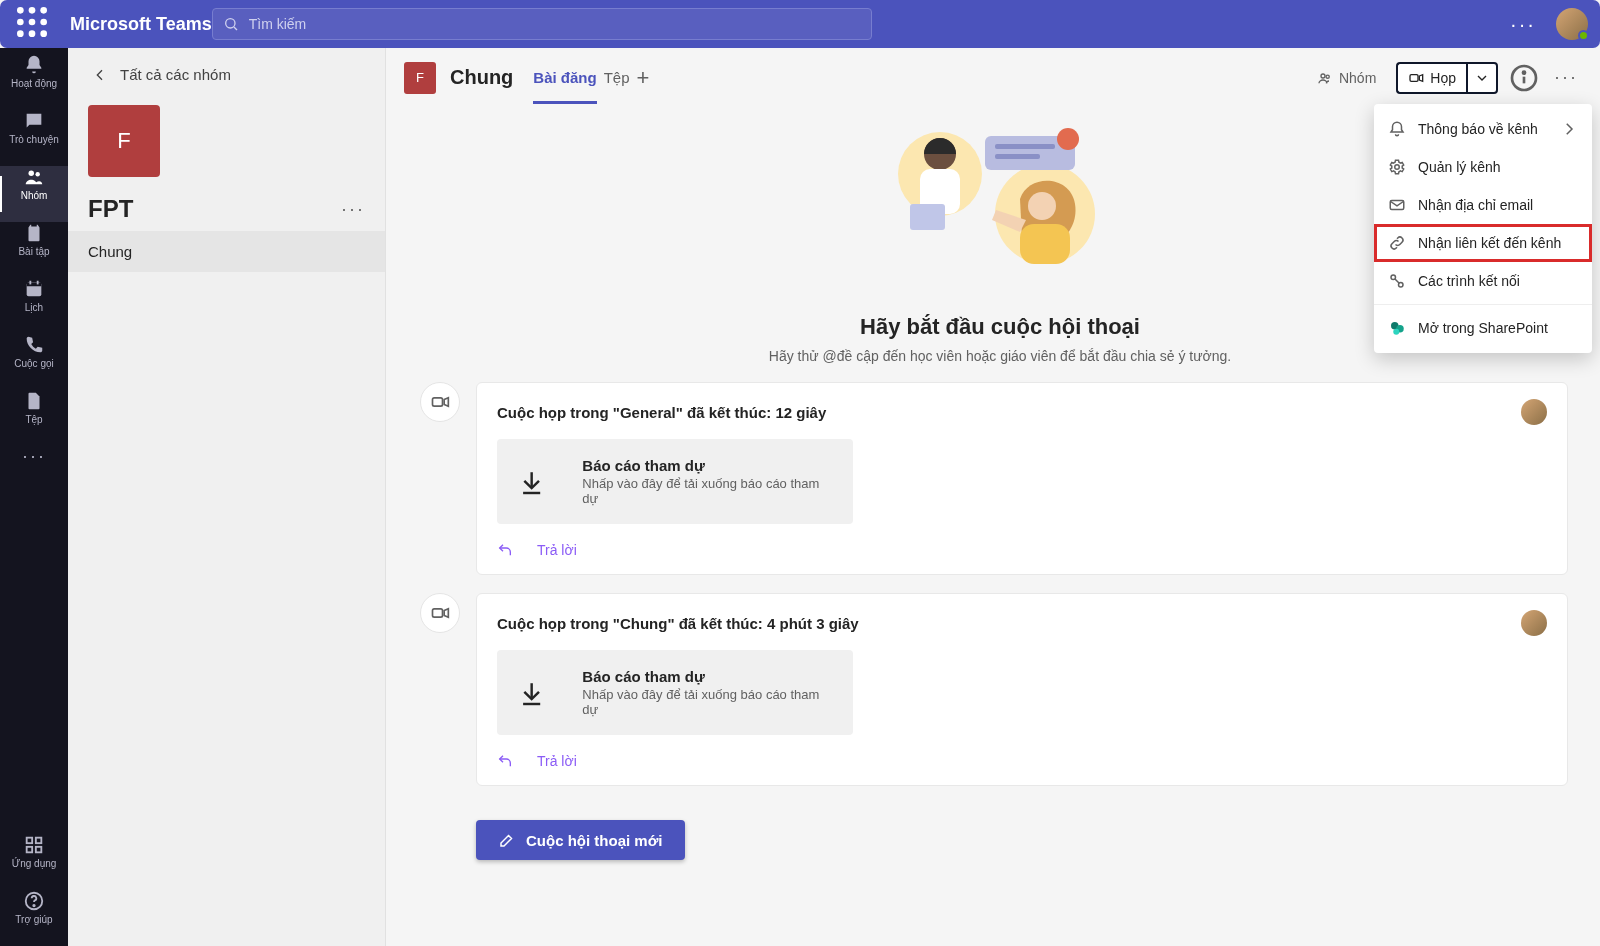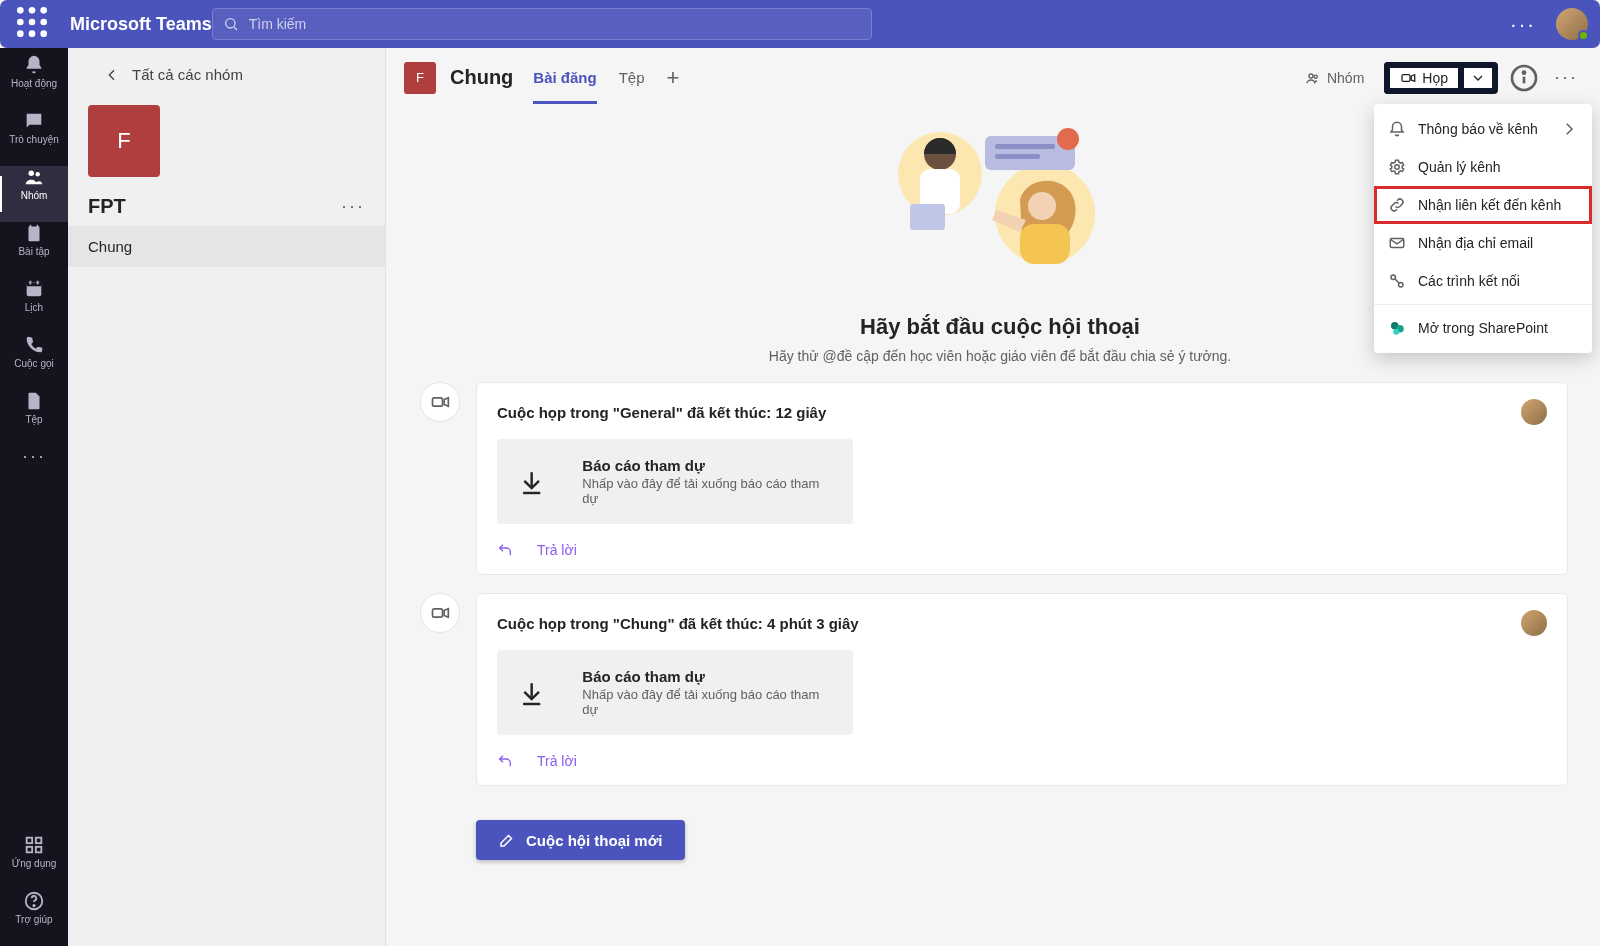--- a/index.html
+++ b/index.html
@@ -51,53 +51,53 @@
   .rail-item.active::before {
     content:""; position:absolute; left:0; top:10px; bottom:10px; width:2px; background:#fff;
   }
   .rail-item svg { width:22px; height:22px; }
   .rail-spacer { flex:1; }
 
   
   .panel {
     width:318px; background:#f0f0f0; border-right:1px solid var(--border); display:flex; flex-direction:column;
   }
-  .panel-head { display:flex; align-items:center; gap:12px; padding:18px 36px 10px; color:#424242; font-size:15px; }
+  .panel-head { display:flex; align-items:center; gap:12px; padding:18px 24px 10px; color:#424242; font-size:15px; }
   .panel-head svg { width:16px; height:16px; cursor:pointer; }
   .team-tile {
     width:72px; height:72px; margin:12px 0 4px 20px; background:#b03e3e; border-radius:4px;
     display:flex; align-items:center; justify-content:center; color:#fff; font-size:22px;
   }
   .team-row { display:flex; align-items:center; justify-content:space-between; padding:14px 20px 8px; }
-  .team-name { font-size:20px; font-weight:700; }
+  .team-name { font-size:24px; font-weight:700; }
   .dots { font-size:18px; letter-spacing:2px; color:#616161; cursor:pointer; }
   .channel-row {
     padding:12px 20px; background:#e5e5e5; font-size:15px; color:#242424; cursor:pointer;
   }
 
   
   .main { flex:1; background:#f5f5f5; display:flex; flex-direction:column; position:relative; }
   .chead {
     height:60px; display:flex; align-items:center; padding:0 18px; background:#f5f5f5;
     border-bottom:1px solid transparent;
   }
   .chead .tile {
     width:32px; height:32px; background:#b03e3e; color:#fff; border-radius:3px;
     display:flex; align-items:center; justify-content:center; font-size:13px; margin-right:14px;
   }
   .chead .cname { font-size:20px; font-weight:700; margin-right:20px; }
-  .tabs { display:flex; gap:22px; align-items:center;text-align:center; }
+  .tabs { display:flex; gap:7px; align-items:center;text-align:center; }
   .tab { font-size:15px; color:#616161; padding:18px 0; cursor:pointer; position:relative; }
   .tab.active { color:var(--teams-purple); font-weight:600; }
   .tab.active::after { content:""; position:absolute; left:0; right:0; bottom:0; height:3px; background:var(--teams-purple); }
   .tab-add { font-size:22px; color:#616161; cursor:pointer; }
   .chead-right { margin-left:auto; display:flex; align-items:center; gap:10px; }
   .pill {
     display:flex; align-items:center; gap:6px; height:32px; padding:0 10px; font-size:14px;
-    background:#fff; border:6px solid #0f172a; border-radius:4px; cursor:pointer;
+    background:#fff; border:2px solid #0f172a; border-radius:4px; cursor:pointer;
   }
   .pill.ghost { background:transparent; border:none; color:#616161; }
   .pill svg { width:16px; height:16px; }
   .meet-btn { display:flex; }
   .meet-btn .main-p { border-radius:4px 0 0 4px; border-right:none; }
   .meet-btn .chev { border-radius:0 4px 4px 0; padding:0 6px; }
   .icon-btn { width:32px; height:32px; display:flex; align-items:center; justify-content:center; cursor:pointer; color:#616161; }
 
   
   .ctx-menu {
@@ -331,32 +331,32 @@
             <polyline points="9 5 16 12 9 19"></polyline>
           </svg>
       </div>
       <div class="ctx-item">
         <svg viewBox="0 0 24 24" fill="none" stroke="currentColor" stroke-width="2">
             <circle cx="12" cy="12" r="3"></circle>
             <path d="M19 12a7 7 0 0 0-.1-1.2l2-1.5-2-3.4-2.3.9a7 7 0 0 0-2-1.2L14 3h-4l-.6 2.6a7 7 0 0 0-2 1.2l-2.3-.9-2 3.4 2 1.5A7 7 0 0 0 5 12c0 .4 0 .8.1 1.2l-2 1.5 2 3.4 2.3-.9a7 7 0 0 0 2 1.2L10 21h4l.6-2.6a7 7 0 0 0 2-1.2l2.3.9 2-3.4-2-1.5c.1-.4.1-.8.1-1.2z"></path>
           </svg>
         <span>Quản lý kênh</span>
       </div>
-      <div class="ctx-item highlighted">
-        <svg viewBox="0 0 24 24" fill="none" stroke="currentColor" stroke-width="2">
-            <path d="M10 14a4 4 0 0 0 5.7 0l3-3a4 4 0 0 0-5.7-5.7l-1 1M14 10a4 4 0 0 0-5.7 0l-3 3a4 4 0 0 0 5.7 5.7l1-1"></path>
-          </svg>
-        <span>Nhận liên kết đến kênh</span>
-      </div>
       <div class="ctx-item">
         <svg viewBox="0 0 24 24" fill="none" stroke="currentColor" stroke-width="2">
             <rect x="3" y="6" width="18" height="12" rx="2"></rect>
             <polyline points="3 7 12 13 21 7"></polyline>
           </svg>
         <span>Nhận địa chỉ email</span>
+      </div>
+      <div class="ctx-item highlighted">
+        <svg viewBox="0 0 24 24" fill="none" stroke="currentColor" stroke-width="2">
+            <path d="M10 14a4 4 0 0 0 5.7 0l3-3a4 4 0 0 0-5.7-5.7l-1 1M14 10a4 4 0 0 0-5.7 0l-3 3a4 4 0 0 0 5.7 5.7l1-1"></path>
+          </svg>
+        <span>Nhận liên kết đến kênh</span>
       </div>
       <div class="ctx-item">
         <svg viewBox="0 0 24 24" fill="none" stroke="currentColor" stroke-width="2">
             <circle cx="7" cy="7" r="3"></circle>
             <circle cx="17" cy="17" r="3"></circle>
             <path d="M9 9l6 6"></path>
           </svg>
         <span>Các trình kết nối</span>
       </div>
       <div class="ctx-divider"></div>

